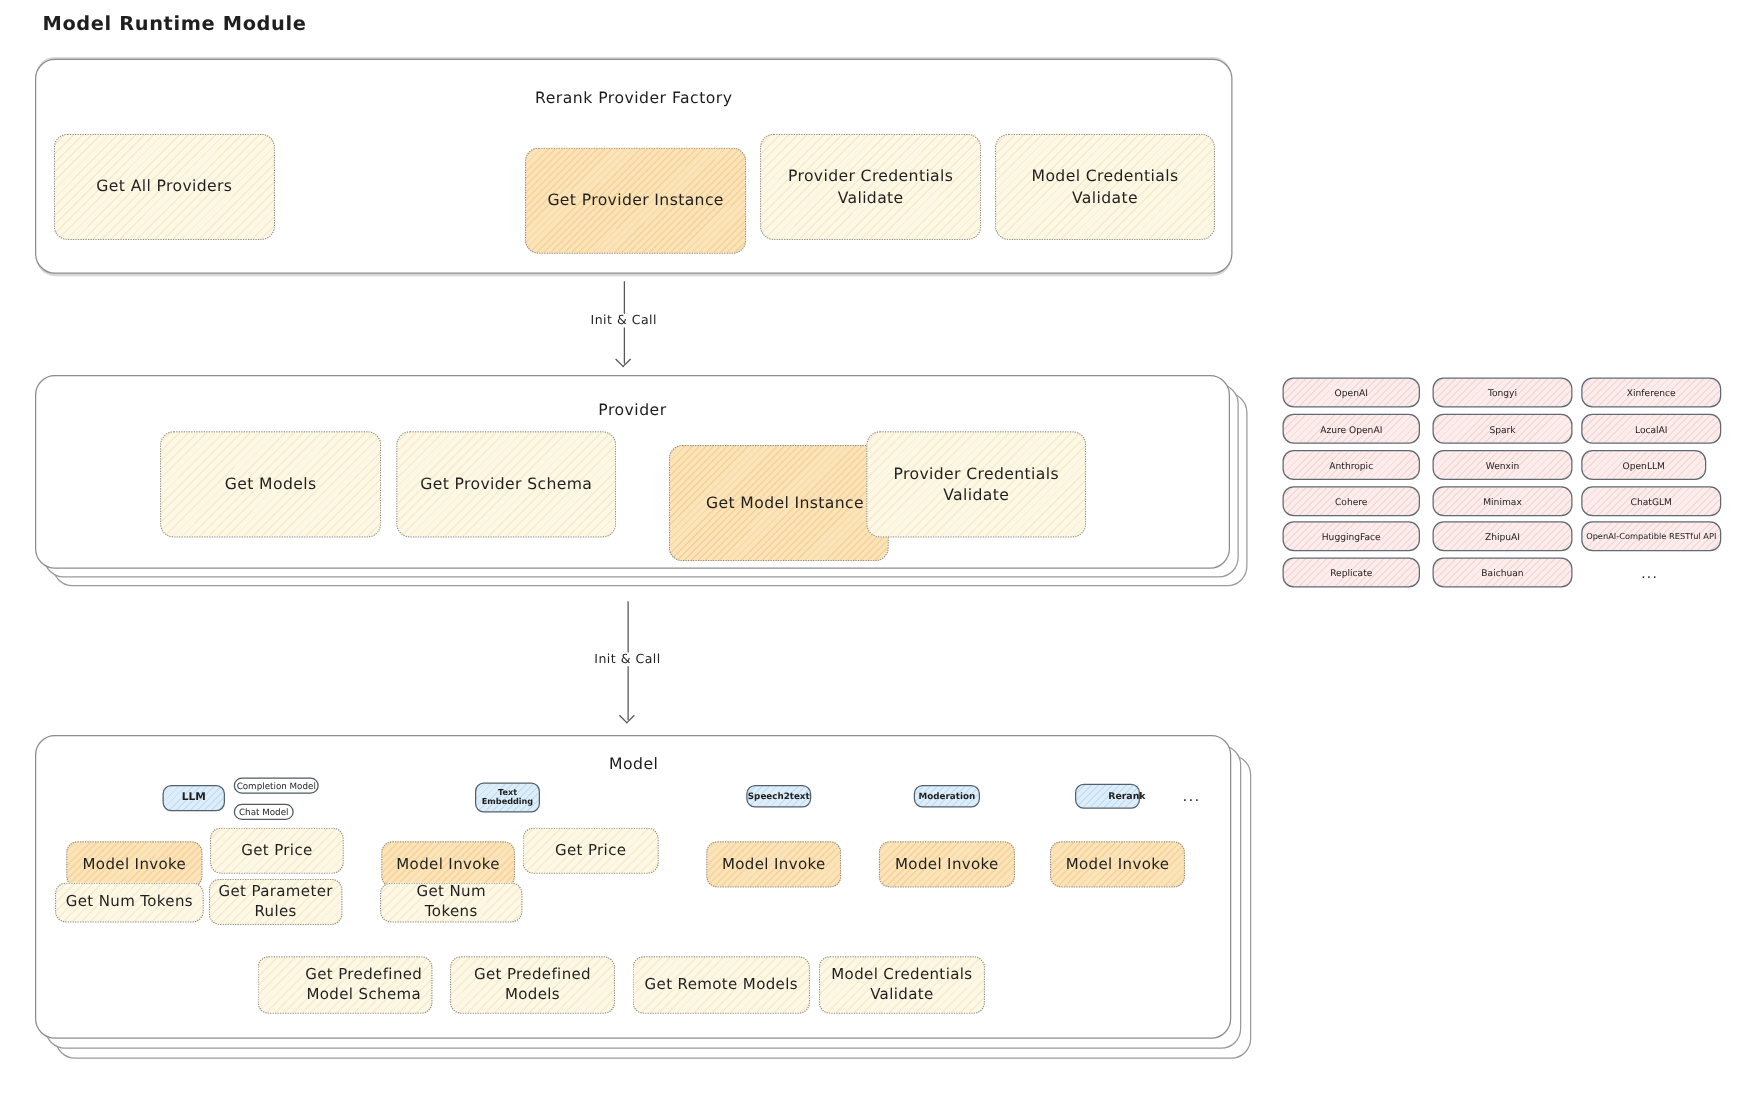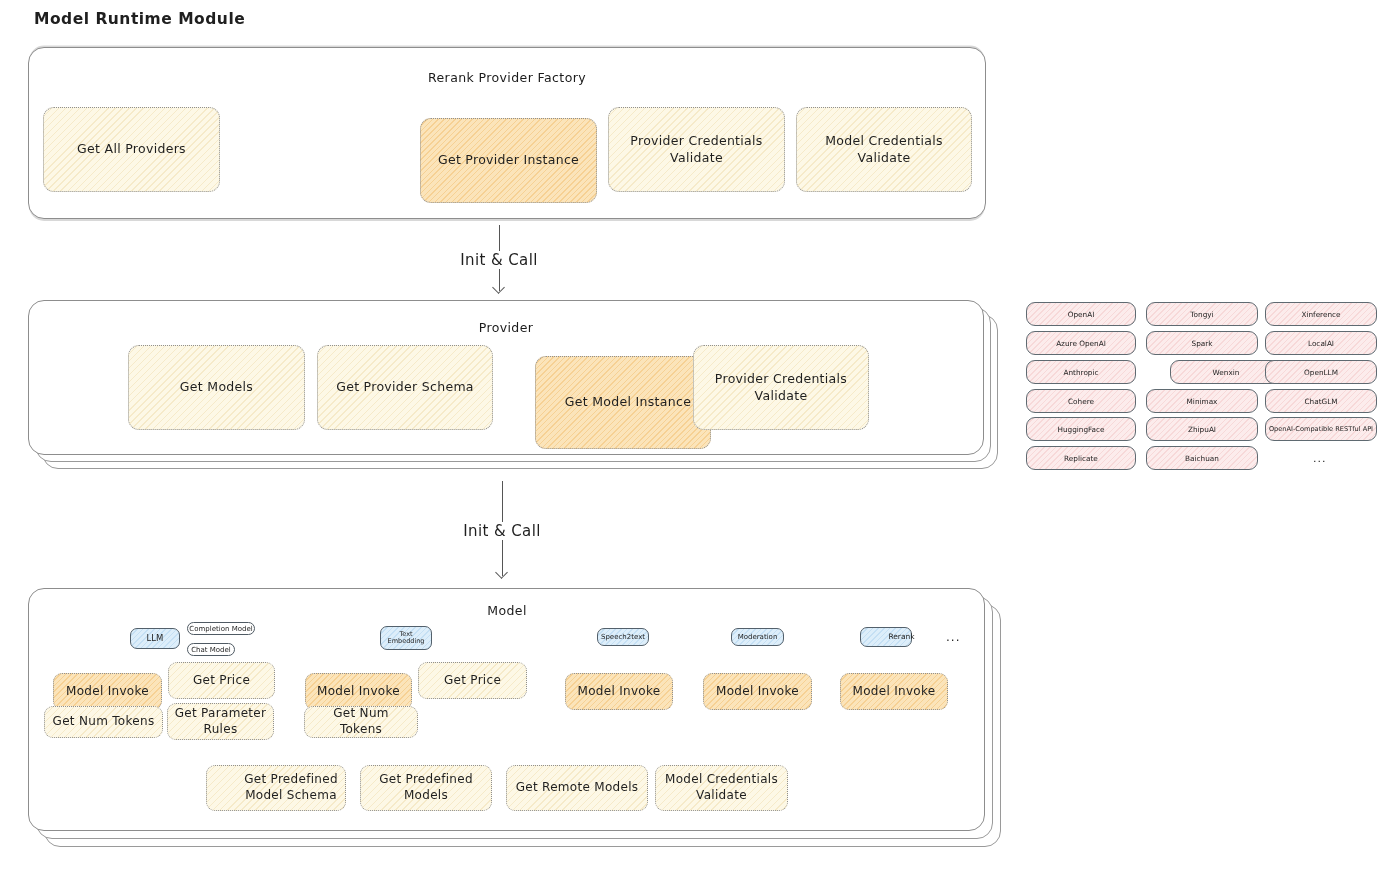--- a/index.html
+++ b/index.html
@@ -38,20 +38,21 @@
     margin-top:11px;
   }
   .fn.small { font-size:12px; border-radius:9px; }
 
   
   .tab {
     position:absolute; border:1.2px solid #53606b; border-radius:7px;
     display:flex; align-items:center; justify-content:center; text-align:center;
     background-color:#DDEEFA; line-height:1.15; padding:1px 3px;
     background-image:repeating-linear-gradient(135deg, rgba(140,190,230,0.30) 0 1px, transparent 1px 4px);
+    font-weight:bold;
   }
   .chipw {
     position:absolute; border:1.1px solid #4f5a63; border-radius:7px; background:#fff;
     display:flex; align-items:center; justify-content:center; font-size:7px;
     white-space:nowrap;
   }
 
   
   .pink {
     position:absolute; border:1.2px solid #5f6a71; border-radius:9px;
@@ -64,21 +65,21 @@
 
   
   .arrow-line { position:absolute; width:0; border-left:1.3px solid #555; }
   .arrow-head {
     position:absolute; width:9px; height:9px;
     border-left:1.4px solid #555; border-bottom:1.4px solid #555;
     transform:rotate(-45deg);
   }
   .arrow-label {
     position:absolute; transform:translateX(-50%); background:#fff;
-    font-size:15px; letter-spacing:.4px; padding:0 4px; white-space:nowrap;
+    font-size:10px; letter-spacing:.4px; padding:0 4px; white-space:nowrap;
   }
 
   .page-title {
     position:absolute; left:34px; top:10px; font-size:15.5px; font-weight:bold;
     letter-spacing:.5px;
   }
   .ellipsis { position:absolute; font-size:12px; letter-spacing:1px; }
 </style>
 </head>
 <body>
@@ -111,22 +112,22 @@
 
   <div class="pink" style="left:1026px;top:302px;width:110px;height:24px;">OpenAI</div>
   <div class="pink" style="left:1146px;top:302px;width:112px;height:24px;">Tongyi</div>
   <div class="pink" style="left:1265px;top:302px;width:112px;height:24px;">Xinference</div>
 
   <div class="pink" style="left:1026px;top:331px;width:110px;height:24px;">Azure OpenAI</div>
   <div class="pink" style="left:1146px;top:331px;width:112px;height:24px;">Spark</div>
   <div class="pink" style="left:1265px;top:331px;width:112px;height:24px;">LocalAI</div>
 
   <div class="pink" style="left:1026px;top:360px;width:110px;height:24px;">Anthropic</div>
-  <div class="pink" style="left:1146px;top:360px;width:112px;height:24px;margin-left:24px;">Wenxin</div>
-  <div class="pink" style="left:1265px;top:360px;width:112px;height:24px;">OpenLLM</div>
+  <div class="pink" style="left:1146px;top:360px;width:112px;height:24px;">Wenxin</div>
+  <div class="pink" style="left:1265px;top:360px;width:100px;height:24px;">OpenLLM</div>
 
   <div class="pink" style="left:1026px;top:389px;width:110px;height:24px;">Cohere</div>
   <div class="pink" style="left:1146px;top:389px;width:112px;height:24px;">Minimax</div>
   <div class="pink" style="left:1265px;top:389px;width:112px;height:24px;">ChatGLM</div>
 
   <div class="pink" style="left:1026px;top:417px;width:110px;height:24px;">HuggingFace</div>
   <div class="pink" style="left:1146px;top:417px;width:112px;height:24px;">ZhipuAI</div>
   <div class="pink xs" style="left:1265px;top:417px;width:112px;height:24px;">OpenAI-Compatible RESTful API</div>
 
   <div class="pink" style="left:1026px;top:446px;width:110px;height:24px;">Replicate</div>

